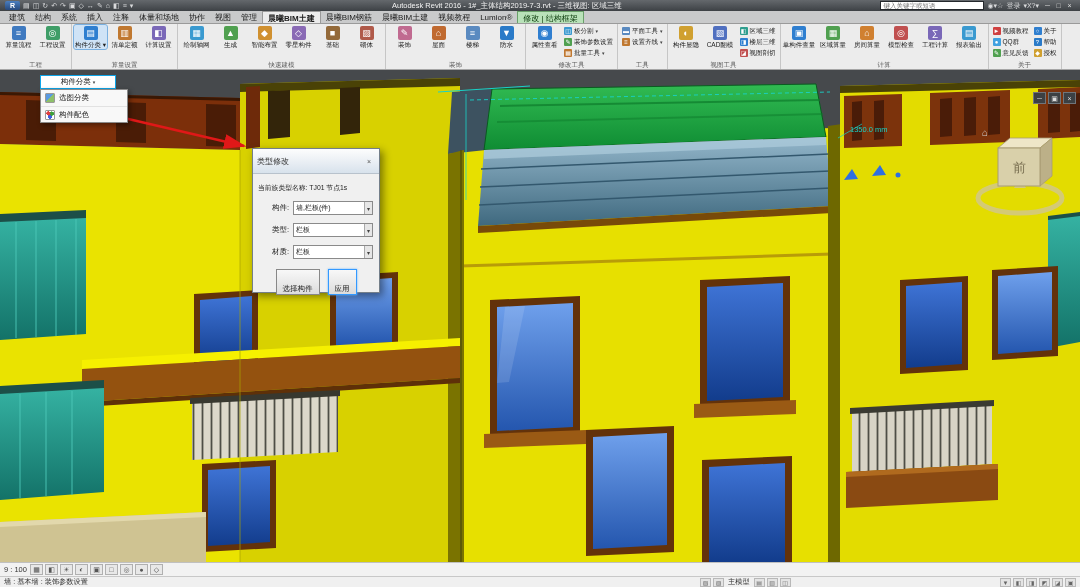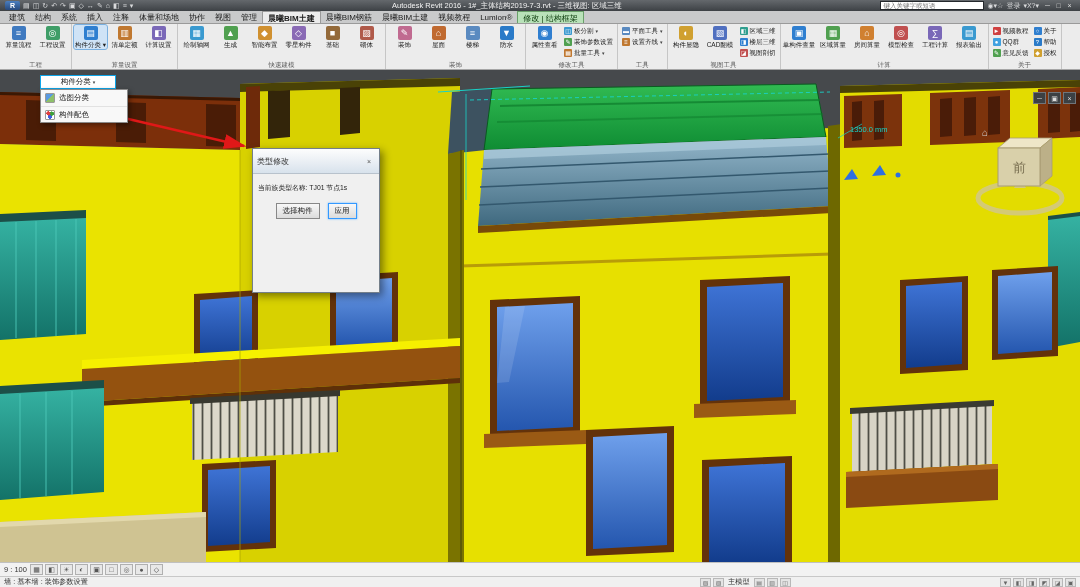--- a/index.html
+++ b/index.html
@@ -56,21 +56,21 @@
 
 .dialog{position:absolute;left:252px;top:78px;width:128px;height:145px;background:#f0f0f0;border:1px solid #747f8a;box-shadow:3px 3px 8px rgba(0,0,0,.45);z-index:7}
 .dlg-title{height:15px;background:linear-gradient(#fdfdfd,#d8e2ec);border-bottom:1px solid #b8c2cc;display:flex;align-items:center;padding:12px 4px;font-size:8px;color:#333}
 .dlg-close{margin-left:auto;font-size:7px;color:#555;width:12px;text-align:center}
 .dlg-name{font-size:6.8px;color:#222;padding:9px 5px 0;white-space:nowrap;overflow:hidden}
 .dlg-row{display:flex;align-items:center;margin:8px 6px 0}
 .dlg-row label{width:30px;text-align:right;margin-right:4px;font-size:7.5px;color:#222}
 .dlg-select{flex:1;height:14px;background:#fff;border:1px solid #8a8a8a;display:flex;align-items:center;font-size:7px;padding-left:2px;color:#222}
 .dlg-select .sel-arrow{margin-left:auto;font-size:6px;background:#e6e6e6;border-left:1px solid #aaa;height:100%;display:flex;align-items:center;padding:0 2px;color:#444}
 .dlg-btns{display:flex;gap:8px;justify-content:center;margin-top:10px}
-.dlg-btn{height:16px;padding:0 6px;background:linear-gradient(#f8f8f8,#dcdcdc);border:1px solid #888;font-size:7.5px;line-height:14px;color:#222}
+.dlg-btn{height:16px;padding:12px 6px;background:linear-gradient(#f8f8f8,#dcdcdc);border:1px solid #888;font-size:7.5px;line-height:14px;color:#222}
 .dlg-btn.default{border:1px solid #3399ff;box-shadow:0 0 2px #66b3ff}
 
 
 .viewbar{position:absolute;top:562px;left:0;width:1080px;height:14px;background:#f2f2f2;border-top:1px solid #c0c0c0;display:flex;align-items:center;padding:0 4px;gap:3px;font-size:7.5px;color:#333}
 .vicon{width:13px;height:11px;border:1px solid #b0b0b0;background:#e8e8e8;font-size:7px;line-height:10px;text-align:center;color:#555}
 .statusbar{position:absolute;top:576px;left:0;width:1080px;height:11px;background:#f0f0f0;border-top:1px solid #c8c8c8;display:flex;align-items:center;font-size:7.2px;color:#333;padding:0 4px;gap:4px}
 .sicon2{width:11px;height:9px;border:1px solid #b8b8b8;background:#e4e4e4;font-size:6px;line-height:8px;text-align:center;color:#666}
 .sb-sp3{flex:3}.sb-sp1{flex:1}
 svg text{font-family:"Liberation Sans","DejaVu Sans",sans-serif}
 </style>
@@ -539,20 +539,43 @@
       <span>▣</span>
       <span>×</span>
     </div>
 
   <div class="dialog">
     <div class="dlg-title">
       <span>类型修改</span>
       <span class="dlg-close">×</span>
     </div>
     <div class="dlg-name">当前族类型名称: TJ01 节点1s</div>
+    <div id="dlg-rows">
+        <div class="dlg-row">
+          <label>构件:</label>
+          <div class="dlg-select">
+            <span>墙,栏板(件)</span>
+            <span class="sel-arrow">▾</span>
+          </div>
+        </div>
+        <div class="dlg-row">
+          <label>类型:</label>
+          <div class="dlg-select">
+            <span>栏板</span>
+            <span class="sel-arrow">▾</span>
+          </div>
+        </div>
+        <div class="dlg-row">
+          <label>材质:</label>
+          <div class="dlg-select">
+            <span>栏板</span>
+            <span class="sel-arrow">▾</span>
+          </div>
+        </div>
+      </div>
     <div class="dlg-btns" id="dlg-btns">
         <div class="dlg-btn">选择构件</div>
         <div class="dlg-btn default">应用</div>
       </div>
   </div>
 </div>
 
 <div class="viewbar">
   <span>9 : 100</span>
   <span id="vb-icons" style="display:flex;gap:2px">

